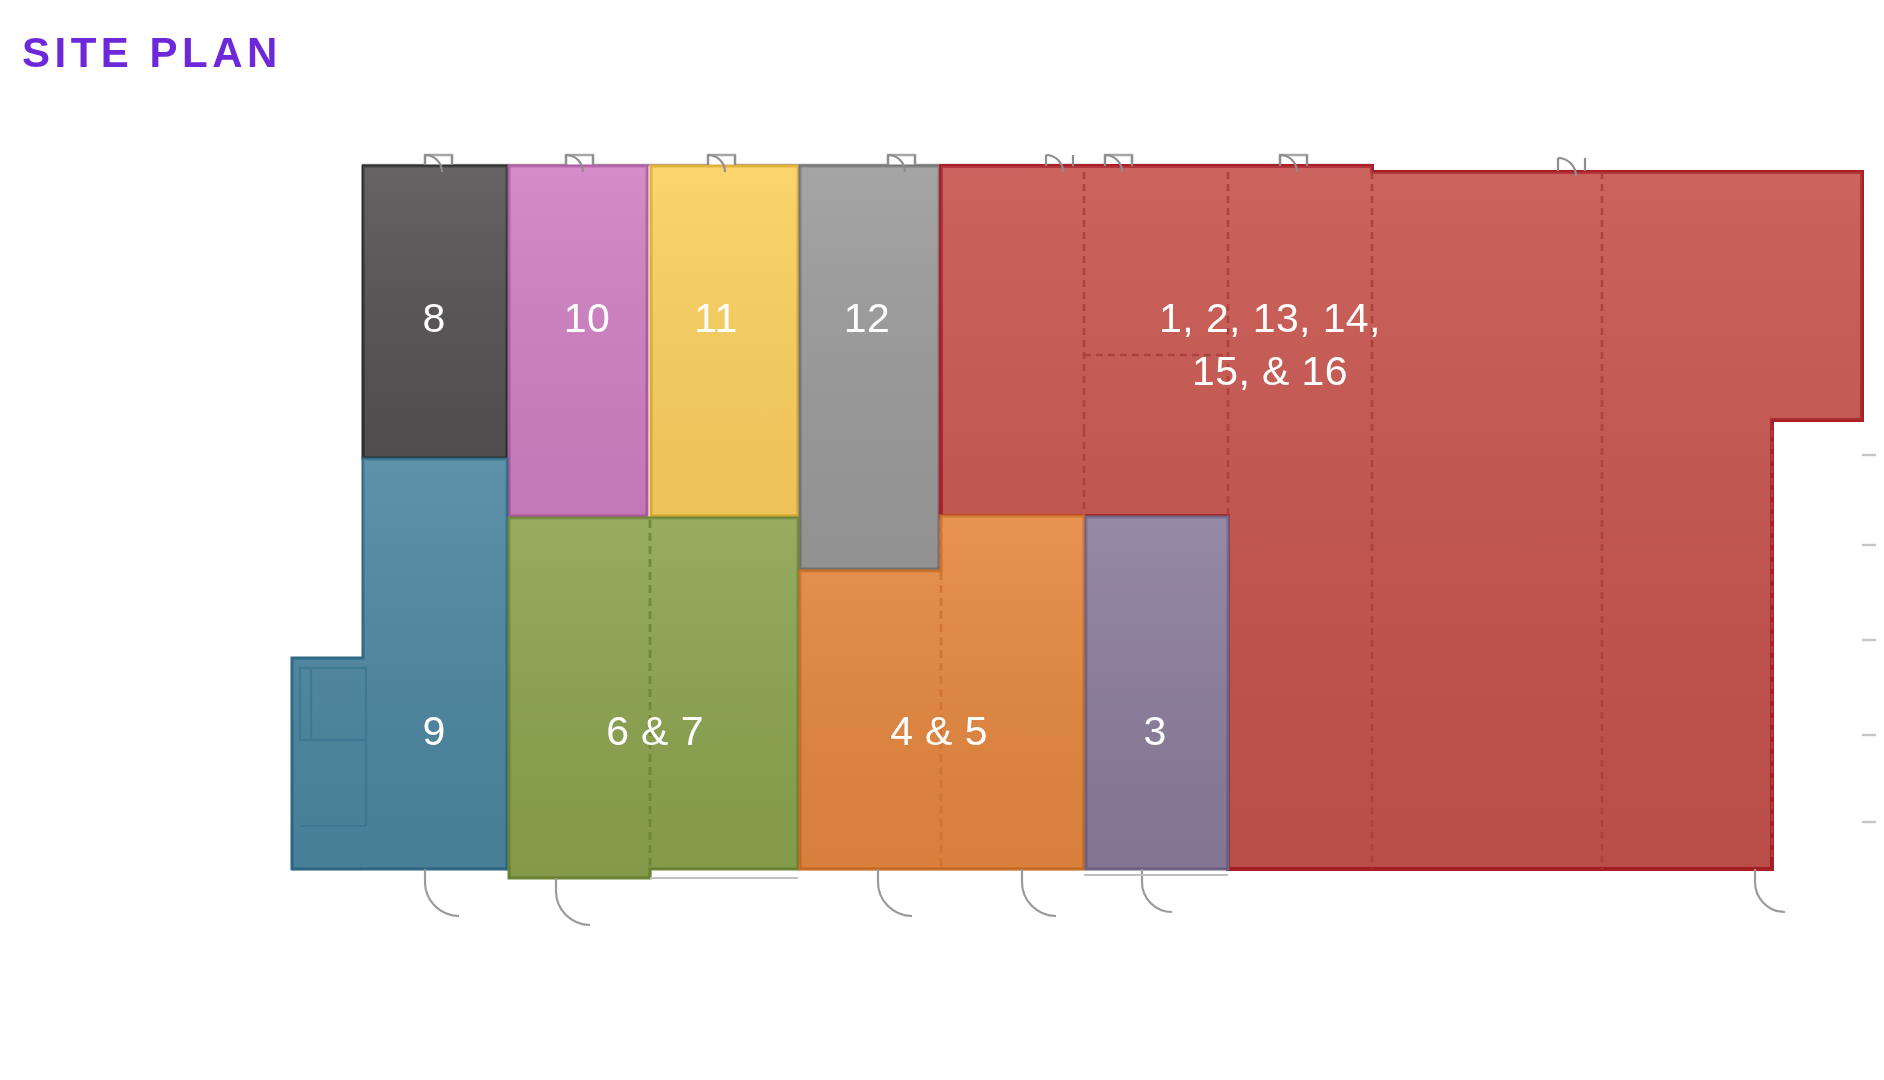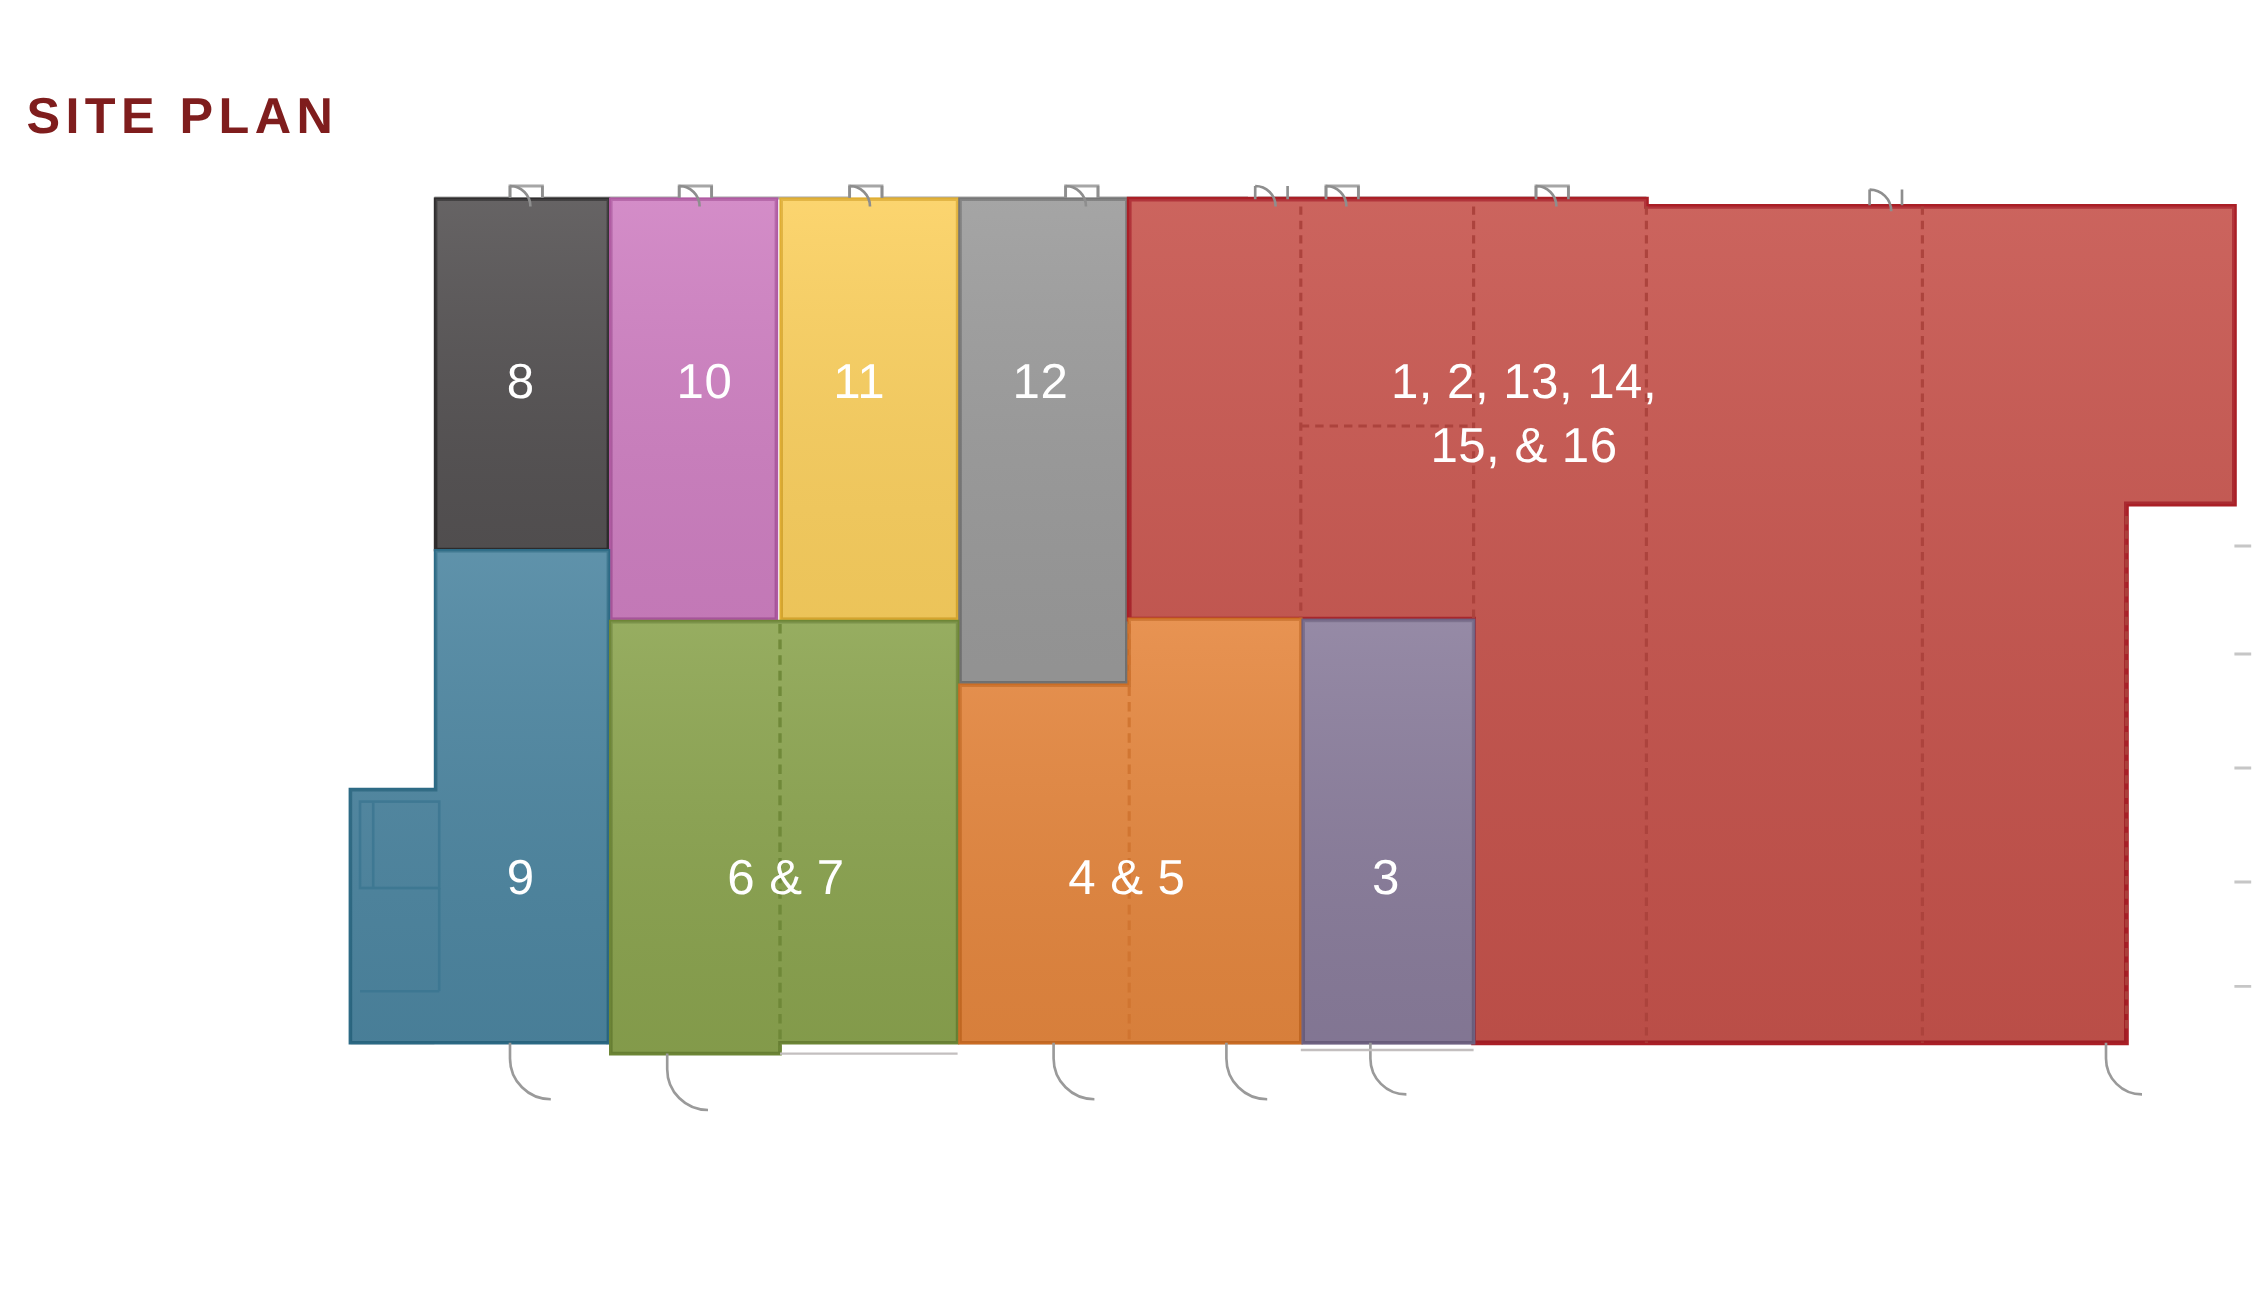--- a/index.html
+++ b/index.html
@@ -15,24 +15,23 @@
     font-family: "Liberation Sans", sans-serif;
     position: relative;
   }
   #page-title {
     position: absolute;
     left: 22px;
     top: 32px;
     font-size: 42px;
     font-weight: 700;
     letter-spacing: 4.5px;
-    color: #7f1d1d;
+    color: #6d28d9;
     line-height: 1;
     white-space: nowrap;
-    margin-top: 44px;
   }
   #plan-wrap {
     position: absolute;
     left: 0;
     top: 0;
     width: 1884px;
     height: 1080px;
   }
   svg.plan {
     display: block;

